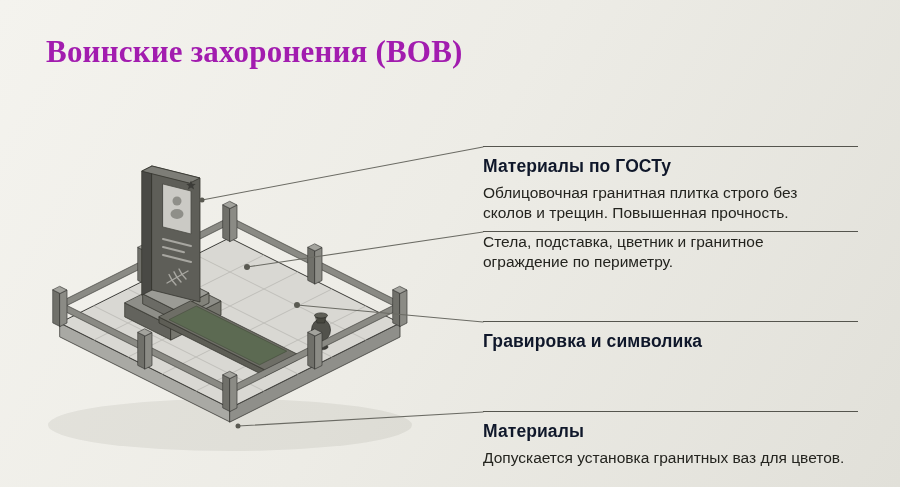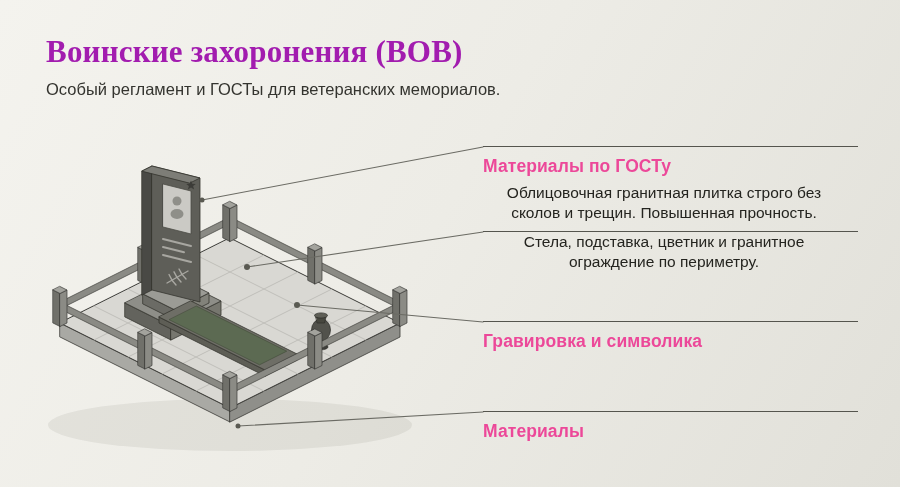--- a/index.html
+++ b/index.html
@@ -11,32 +11,31 @@
   .stage{position:relative;width:900px;height:487px;}
   .page-header{position:absolute;left:46px;top:34px;width:560px;}
   h1.page-title{
     margin:0;font-family:"Liberation Serif","DejaVu Serif",serif;
     font-weight:700;font-size:31px;line-height:1.15;color:#a21caf;letter-spacing:.2px;
   }
   .page-subtitle{margin:10px 0 0;font-size:16.5px;color:#34342f;}
   svg.scene{position:absolute;left:0;top:0;z-index:1;}
   svg polygon, svg line, svg path{stroke-linejoin:round;stroke-linecap:round;}
   .callout{position:absolute;left:483px;width:375px;border-top:1.5px solid #55554e;z-index:2;}
-  .callout h2{margin:9px 0 6px;font-size:17.5px;font-weight:700;color:#ec4899;letter-spacing:.1px;}
-  .callout p{margin:0;width:362px;font-size:15.5px;line-height:1.3;color:#24241f;text-align:center;}
+  .callout h2{margin:9px 0 6px;font-size:17.5px;font-weight:700;color:#0f172a;letter-spacing:.1px;}
+  .callout p{margin:0;width:362px;font-size:15.5px;line-height:1.3;color:#24241f;}
   .callout.c1{top:146px;} .callout.c2{top:231px;} .callout.c3{top:321px;} .callout.c4{top:411px;}
   .callout.c4 p{white-space:nowrap;}
 </style>
 </head>
 <body>
 <div class="stage">
 
   <header class="page-header">
     <h1 class="page-title">Воинские захоронения (ВОВ)</h1>
-    <p class="page-subtitle">Особый регламент и ГОСТы для ветеранских мемориалов.</p>
   </header>
 
   <svg class="scene" width="900" height="487" viewBox="0 0 900 487">
 
     <g transform="translate(25,133)">
 
       <ellipse cx="205" cy="292" rx="182" ry="26" fill="rgba(40,40,30,0.07)"></ellipse>
 
       <g>
         <polygon points="35,190 205,275 205,289 35,204" fill="#a9a9a4" stroke="#3a3a36" stroke-width="0.8"></polygon>
@@ -180,15 +179,16 @@
   <section class="callout c2">
     <p>Стела, подставка, цветник и гранитное ограждение по периметру.</p>
   </section>
 
   <section class="callout c3">
     <h2>Гравировка и символика</h2>
   </section>
 
   <section class="callout c4">
     <h2>Материалы</h2>
+    <p>Допускается установка гранитных ваз для цветов.</p>
   </section>
 
 </div>
 
 </body></html>

